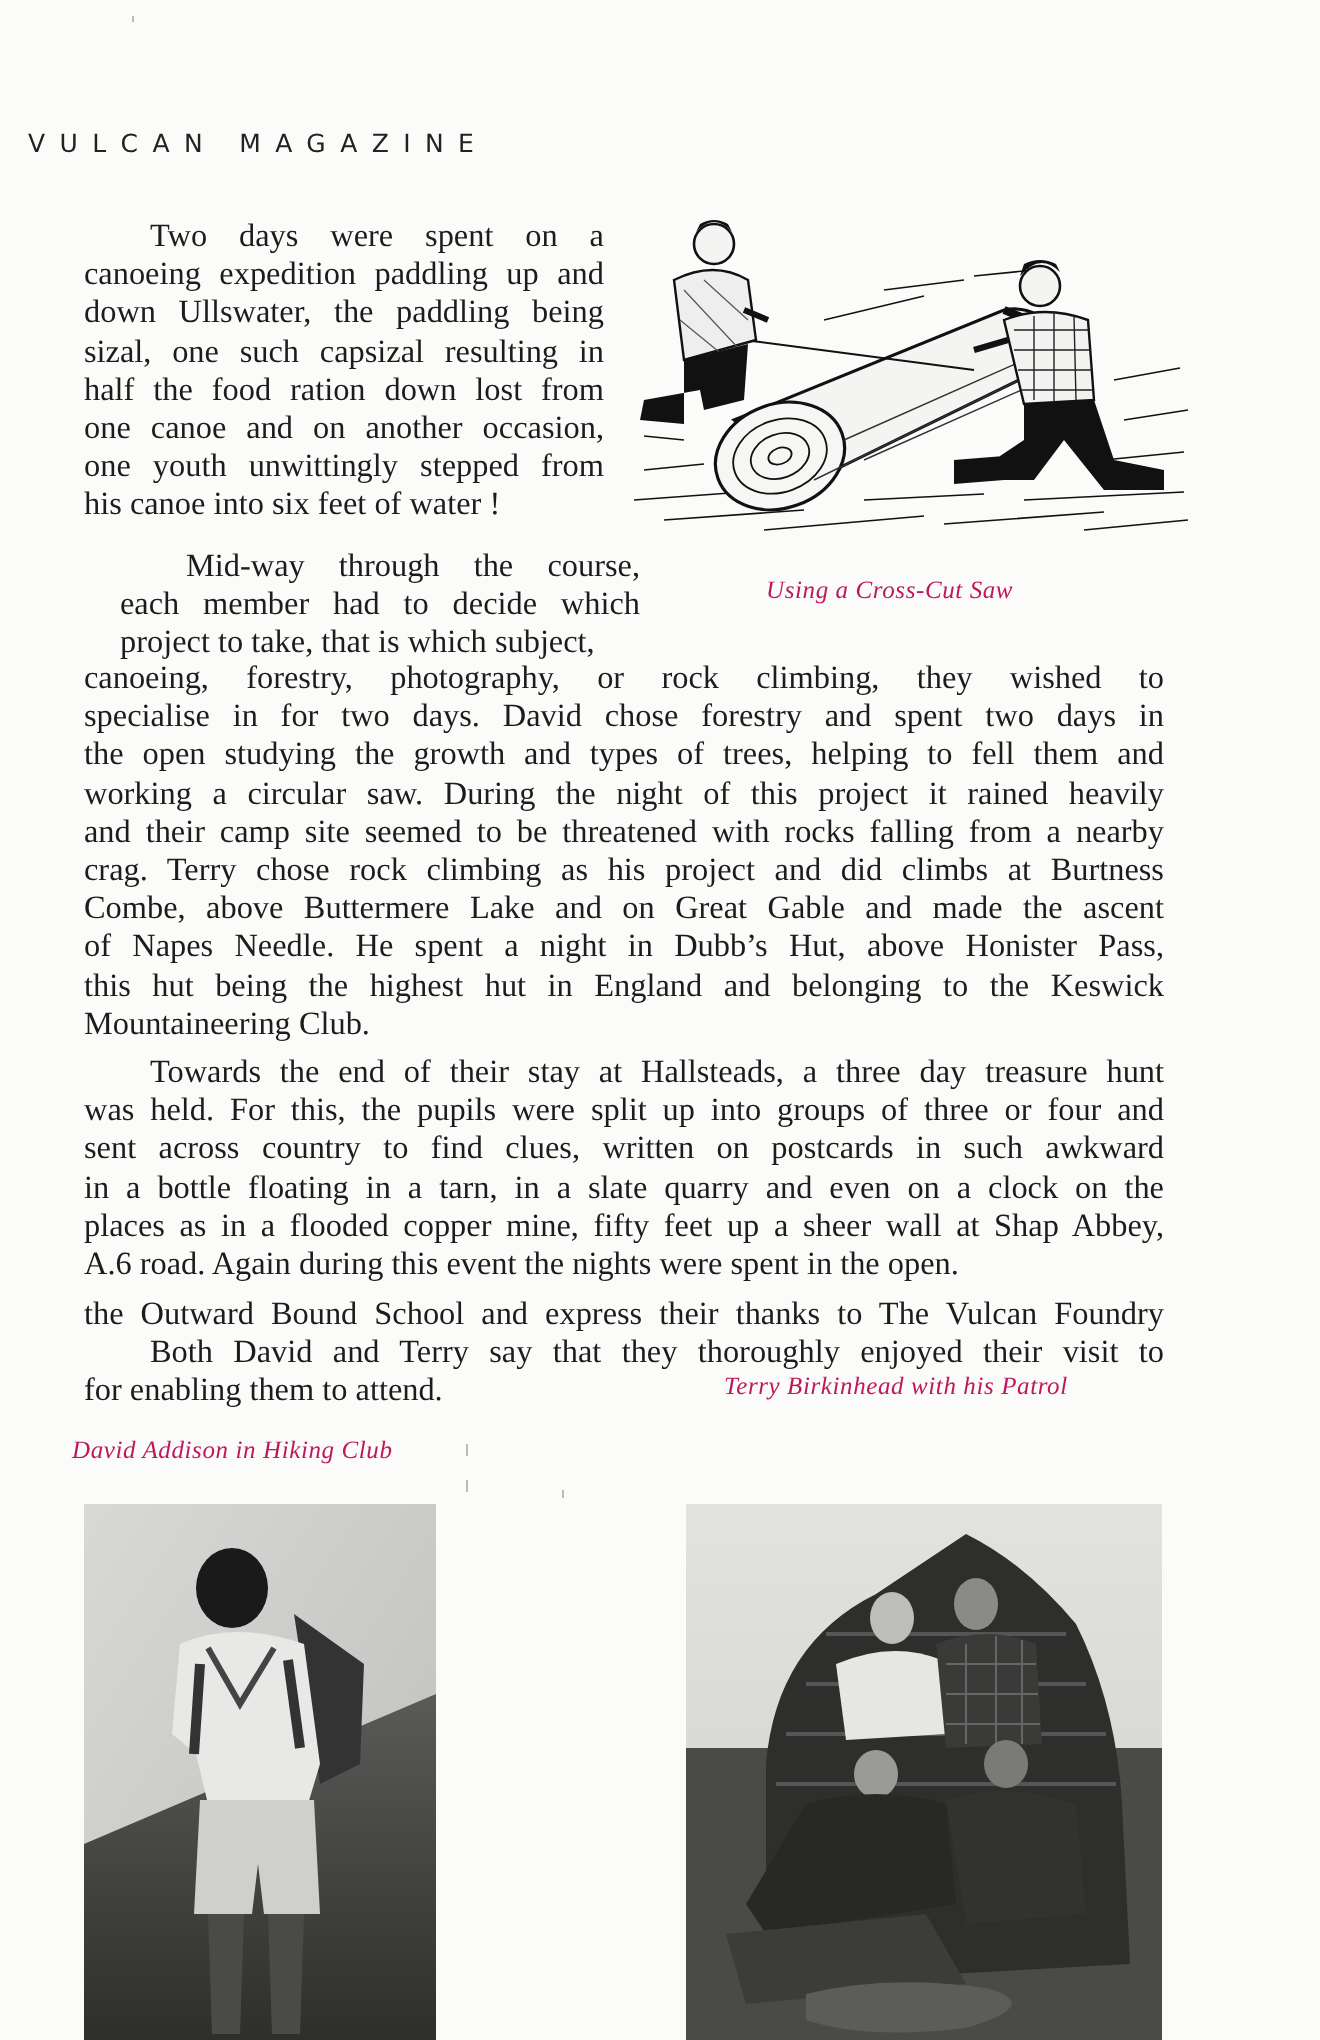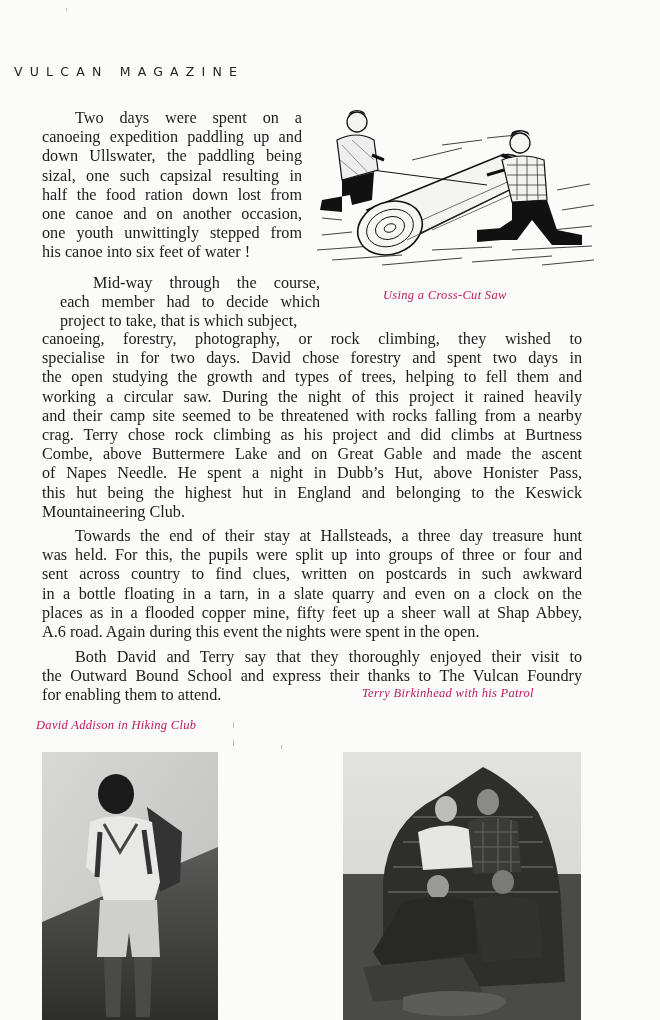--- a/index.html
+++ b/index.html
@@ -124,22 +124,22 @@
   <div class="body-text p-hunt">
     <span class="line" style="padding-left:33px">Towards the end of their stay at Hallsteads, a three day treasure hunt</span>
     <span class="line">was held. For this, the pupils were split up into groups of three or four and</span>
     <span class="line">sent across country to find clues, written on postcards in such awkward</span>
     <span class="line">in a bottle floating in a tarn, in a slate quarry and even on a clock on the</span>
     <span class="line">places as in a flooded copper mine, fifty feet up a sheer wall at Shap Abbey,</span>
     <span class="line last">A.6 road. Again during this event the nights were spent in the open.</span>
   </div>
 
   <div class="body-text p-thanks">
+    <span class="line">the Outward Bound School and express their thanks to The Vulcan Foundry</span>
     <span class="line" style="padding-left:33px">Both David and Terry say that they thoroughly enjoyed their visit to</span>
-    <span class="line">the Outward Bound School and express their thanks to The Vulcan Foundry</span>
     <span class="line last">for enabling them to attend.</span>
   </div>
 
   <div class="caption cap-david">David Addison in Hiking Club</div>
   <div class="caption cap-terry">Terry Birkinhead with his Patrol</div>
 
   <svg class="photo photo-david" viewBox="0 0 176 268" preserveAspectRatio="none">
     <defs>
       <linearGradient id="skyA" x1="0" y1="0" x2="1" y2="1">
         <stop offset="0" stop-color="#d8d8d6"></stop>

